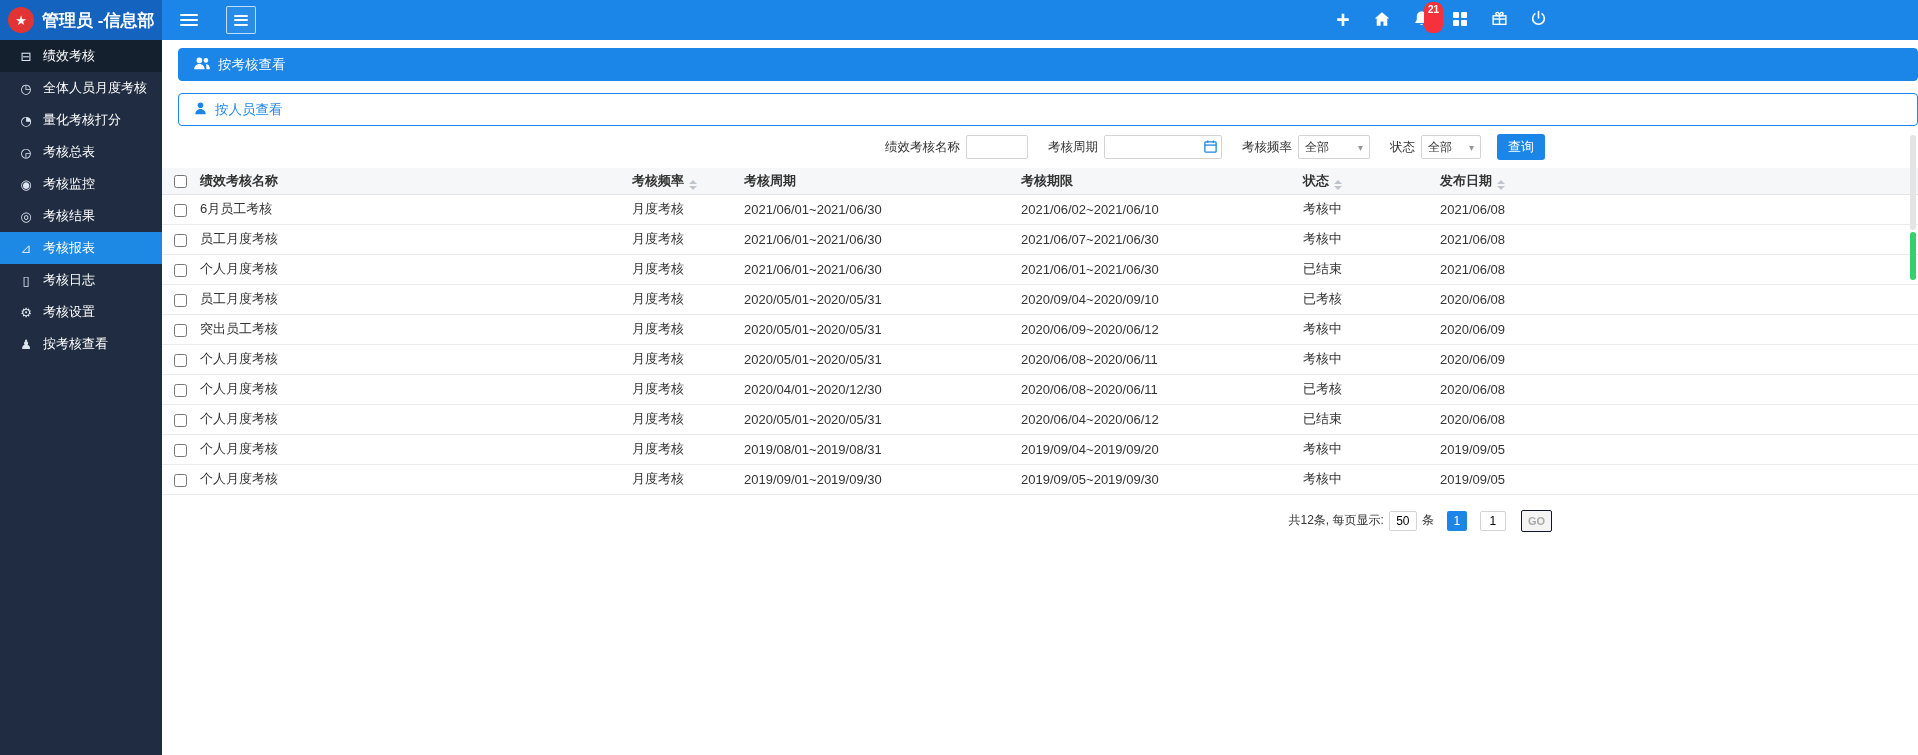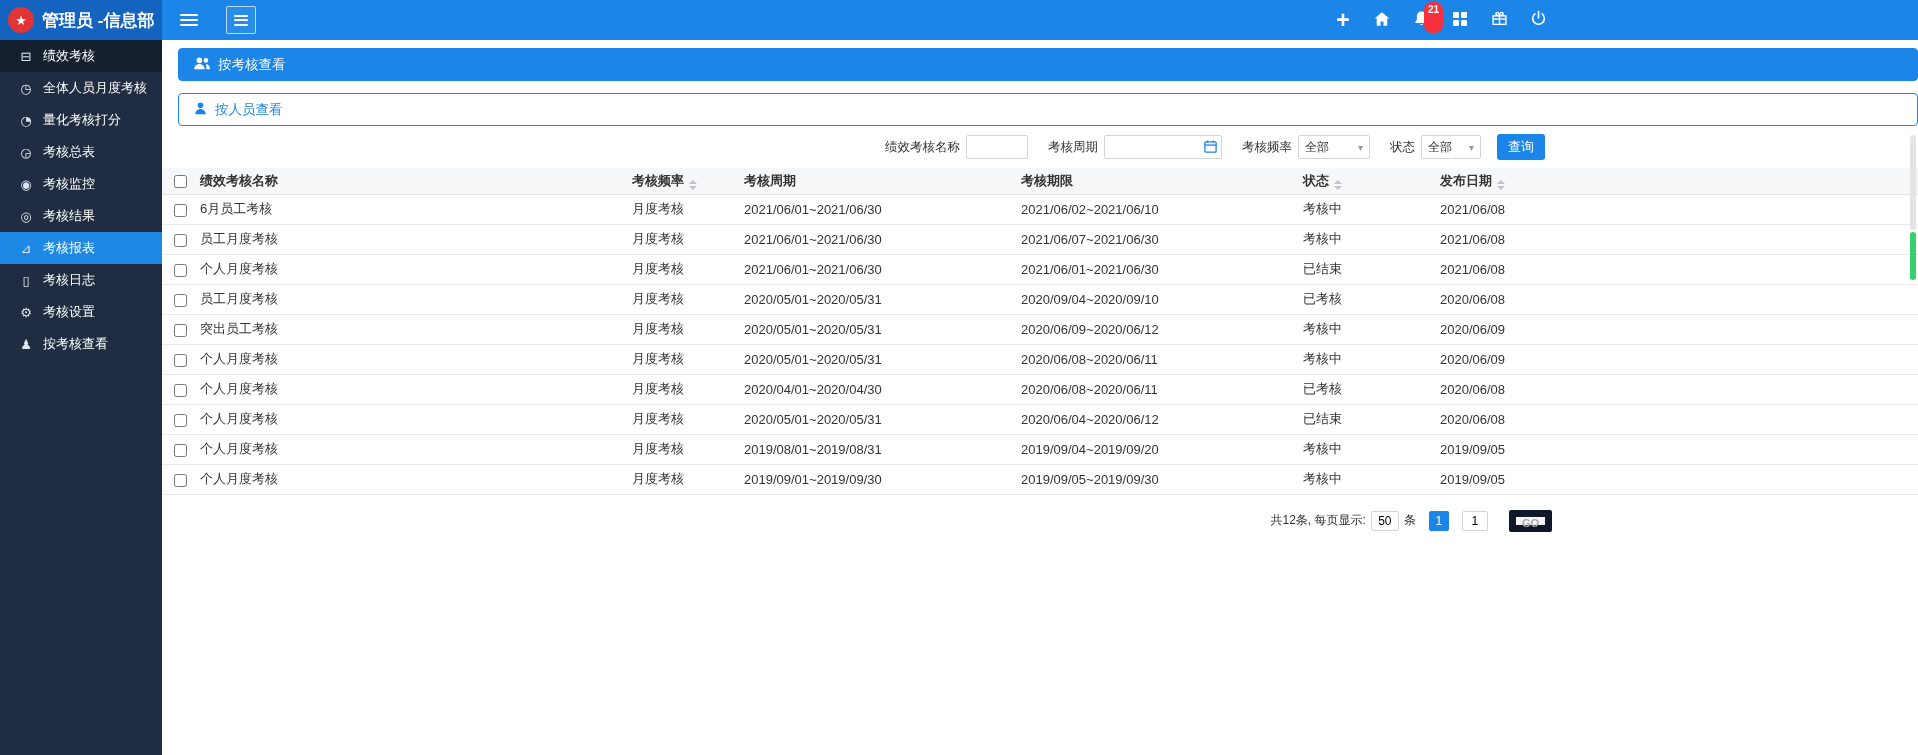--- a/index.html
+++ b/index.html
@@ -79,22 +79,22 @@
   .sort .dn{border-top:4px solid #c0c4cc;}
   
   .pagination{display:flex;align-items:center;justify-content:flex-end;gap:5px;
     padding:15px 366px 0 0;font-size:12px;}
   .pg-input{width:28px;height:20px;border:1px solid #d4d4d4;border-radius:2px;text-align:center;
     font-size:12px;font-family:inherit;}
   .pg-btn{min-width:20px;height:20px;padding:0 4px;background:var(--blue);color:#fff;border-radius:2px;
     display:inline-flex;align-items:center;justify-content:center;margin-left:8px;cursor:pointer;}
   .goto-input{width:26px;height:20px;border:1px solid #d4d4d4;border-radius:2px;text-align:center;
     font-size:12px;margin-left:8px;font-family:inherit;}
-  .go-btn{height:22px;padding:0 6px;background:#f4f4f4;border:7px solid #0f172a;color:#a8a8a8;
-    font-size:11px;border-radius:2px;margin-left:16px;cursor:pointer;font-family:inherit;font-weight:bold;}
+  .go-btn{height:22px;padding:0 6px;background:#f4f4f4;border:1px solid #0f172a;color:#a8a8a8;
+    font-size:11px;border-radius:2px;margin-left:10px;cursor:pointer;font-family:inherit;font-weight:bold;}
   
   .scroll-thumb{position:absolute;right:2px;top:135px;width:6px;height:95px;background:#e4e4e4;border-radius:3px;}
   .scroll-indicator{position:absolute;right:2px;top:232px;width:6px;height:48px;background:#35d06d;border-radius:3px;}
 </style>
 </head>
 <body>
 
 <div class="topbar">
   <div class="brand">
     <div class="logo">★</div>
@@ -342,21 +342,21 @@
           <td>月度考核</td>
           <td>2020/05/01~2020/05/31</td>
           <td>2020/06/08~2020/06/11</td>
           <td>考核中</td>
           <td>2020/06/09</td>
         </tr>
         <tr>
           <td class="col-check"><input type="checkbox" style=""></td>
           <td>个人月度考核</td>
           <td>月度考核</td>
-          <td>2020/04/01~2020/04/30</td>
+          <td>2020/04/01~2020/12/30</td>
           <td>2020/06/08~2020/06/11</td>
           <td>已考核</td>
           <td>2020/06/08</td>
         </tr>
         <tr>
           <td class="col-check"><input type="checkbox" style=""></td>
           <td>个人月度考核</td>
           <td>月度考核</td>
           <td>2020/05/01~2020/05/31</td>
           <td>2020/06/04~2020/06/12</td>

